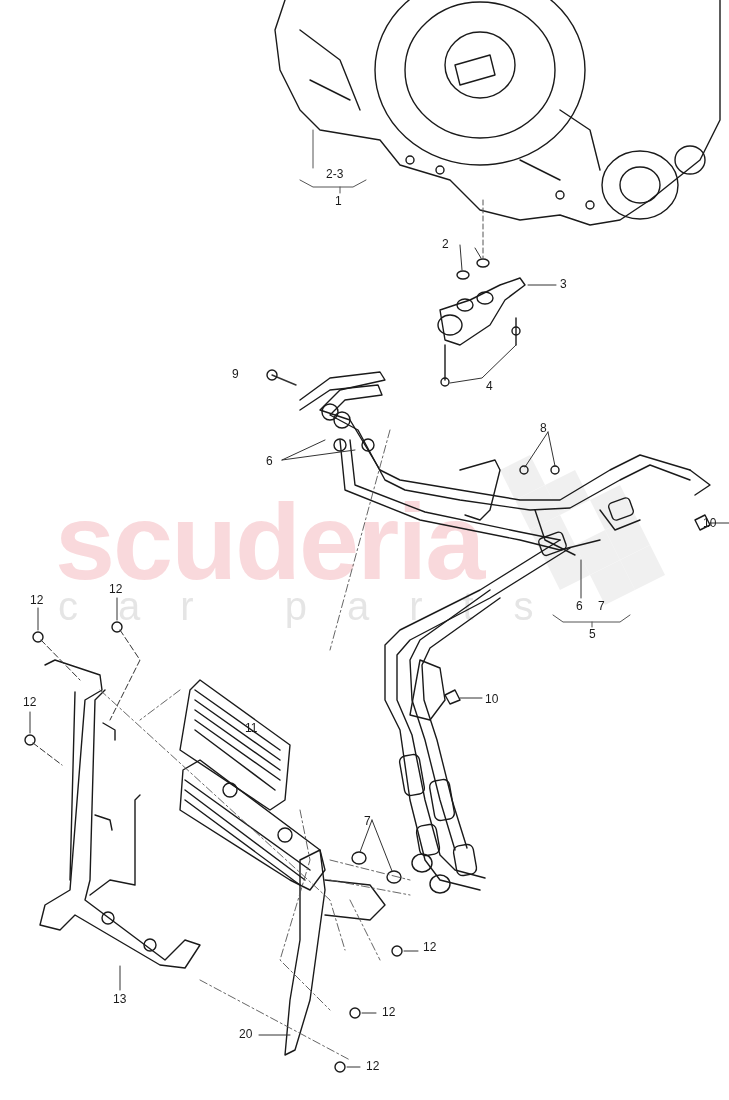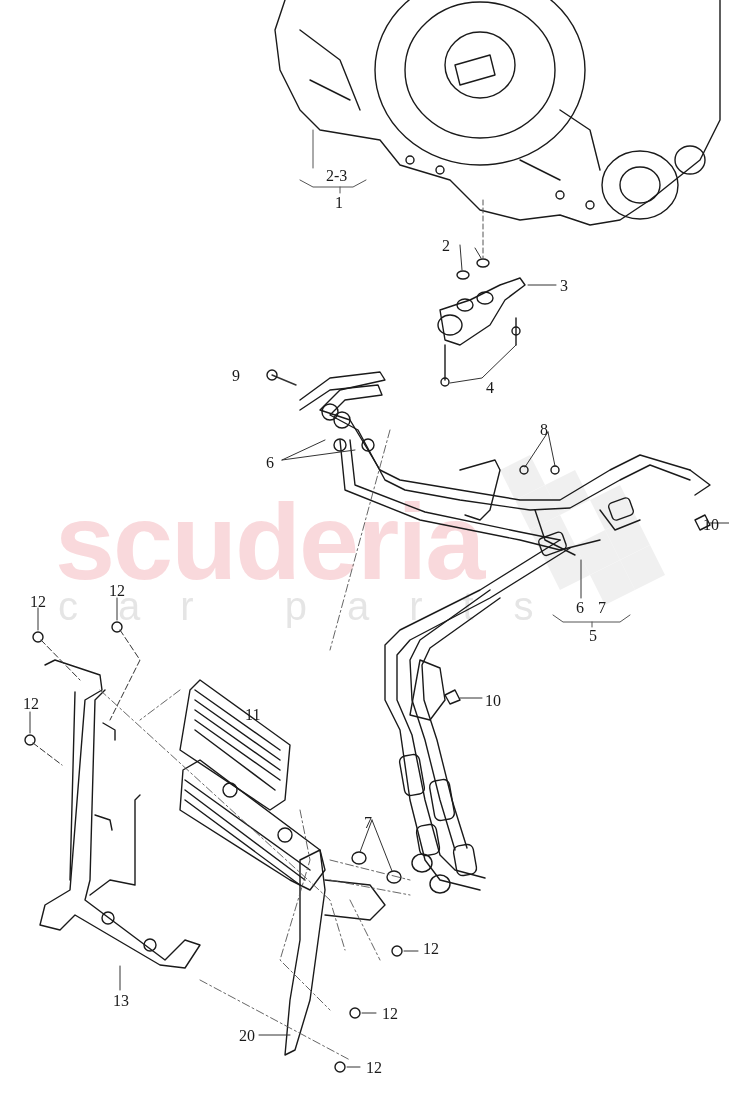--- a/index.html
+++ b/index.html
@@ -1,18 +1,18 @@
 <!DOCTYPE html>
 <html><head>
 <meta charset="utf-8">
 <style>
   html,body{margin:0;padding:0;background:#ffffff;}
   body{width:729px;height:1100px;position:relative;overflow:hidden;font-family:"Liberation Sans",sans-serif;}
   .diagram{position:absolute;left:0;top:0;width:729px;height:1100px;}
-  .callout{position:absolute;font-family:Liberation Serif, serif;font-size:16px;color:#1a1a1a;line-height:1;white-space:nowrap;}
+  .callout{position:absolute;font-family:Liberation Sans, sans-serif;font-size:12px;color:#1a1a1a;line-height:1;white-space:nowrap;}
   .wm-main{position:absolute;left:55px;top:488px;font-family:"Liberation Sans",sans-serif;font-weight:bold;font-size:108px;letter-spacing:-2px;color:rgba(235,120,130,0.28);line-height:1;}
   .wm-sub{position:absolute;left:58px;top:586px;font-family:"Liberation Sans",sans-serif;font-size:40px;letter-spacing:40px;color:rgba(160,160,160,0.28);line-height:1;}
   svg{position:absolute;left:0;top:0;}
 </style>
 </head>
 <body>
 
 <div class="diagram">
 
   <div class="wm-main">scuderia</div>
@@ -184,21 +184,21 @@
   <div class="callout" style="left:232px;top:368px;">9</div>
   <div class="callout" style="left:540px;top:422px;">8</div>
   <div class="callout" style="left:266px;top:455px;">6</div>
   <div class="callout" style="left:703px;top:517px;">10</div>
   <div class="callout" style="left:576px;top:600px;">6</div>
   <div class="callout" style="left:598px;top:600px;">7</div>
   <div class="callout" style="left:589px;top:628px;">5</div>
   <div class="callout" style="left:30px;top:594px;">12</div>
   <div class="callout" style="left:109px;top:583px;">12</div>
   <div class="callout" style="left:23px;top:696px;">12</div>
-  <div class="callout" style="left:245px;top:707px;">11</div>
+  <div class="callout" style="left:245px;top:722px;">11</div>
   <div class="callout" style="left:485px;top:693px;">10</div>
   <div class="callout" style="left:364px;top:815px;">7</div>
   <div class="callout" style="left:423px;top:941px;">12</div>
   <div class="callout" style="left:113px;top:993px;text-align:center;">13</div>
   <div class="callout" style="left:382px;top:1006px;">12</div>
   <div class="callout" style="left:239px;top:1028px;">20</div>
   <div class="callout" style="left:366px;top:1060px;">12</div>
 </div>
 
 </body></html>

